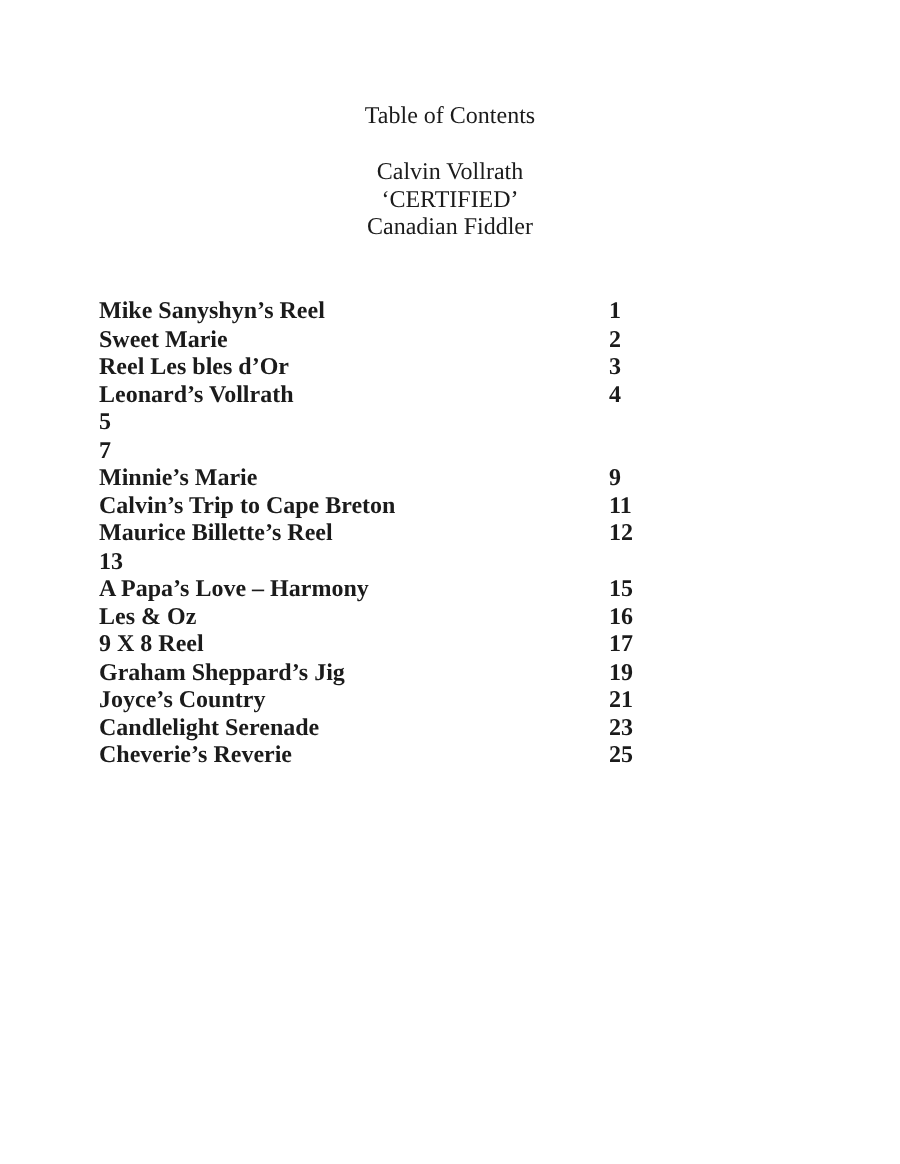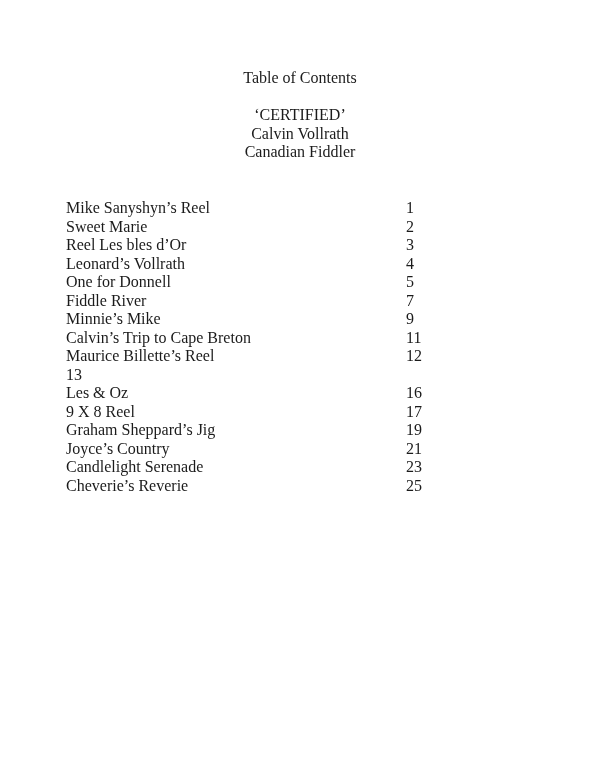--- a/index.html
+++ b/index.html
@@ -39,41 +39,42 @@
   .toc-list {
     position: absolute;
     top: 199px;
     left: 66px;
     width: 480px;
   }
   .toc-row {
     display: flex;
     height: 18.5px;
     align-items: flex-end;
+    font-weight: bold;
   }
   .toc-title {
     width: 340px;
     flex: 0 0 340px;
     white-space: nowrap;
     overflow: hidden;
   }
   .toc-page {
     white-space: nowrap;
   }
 </style>
 </head>
 <body>
 
 <div class="page">
 
   <div class="header-block">
     <div class="header-line">Table of Contents</div>
     <div class="header-spacer"></div>
+    <div class="header-line">Calvin Vollrath</div>
     <div class="header-line">‘CERTIFIED’</div>
-    <div class="header-line">Calvin Vollrath</div>
     <div class="header-line">Canadian Fiddler</div>
   </div>
 
   <div class="toc-list">
     <div class="toc-row">
       <span class="toc-title">Mike Sanyshyn’s Reel</span>
       <span class="toc-page">1</span>
     </div>
 
     <div class="toc-row">
@@ -85,48 +86,50 @@
       <span class="toc-title">Reel Les bles d’Or</span>
       <span class="toc-page">3</span>
     </div>
 
     <div class="toc-row">
       <span class="toc-title">Leonard’s Vollrath</span>
       <span class="toc-page">4</span>
     </div>
 
     <div class="toc-row">
-      <span class="toc-title">One for Donnell</span>
       <span class="toc-page">5</span>
     </div>
 
     <div class="toc-row">
-      <span class="toc-title">Fiddle River</span>
       <span class="toc-page">7</span>
     </div>
 
     <div class="toc-row">
-      <span class="toc-title">Minnie’s Mike</span>
+      <span class="toc-title">Minnie’s Marie</span>
       <span class="toc-page">9</span>
     </div>
 
     <div class="toc-row">
       <span class="toc-title">Calvin’s Trip to Cape Breton</span>
       <span class="toc-page">11</span>
     </div>
 
     <div class="toc-row">
       <span class="toc-title">Maurice Billette’s Reel</span>
       <span class="toc-page">12</span>
     </div>
 
     <div class="toc-row">
       <span class="toc-page">13</span>
     </div>
 
+    <div class="toc-row">
+      <span class="toc-title">A Papa’s Love – Harmony</span>
+      <span class="toc-page">15</span>
+    </div>
 
     <div class="toc-row">
       <span class="toc-title">Les &amp; Oz</span>
       <span class="toc-page">16</span>
     </div>
 
     <div class="toc-row">
       <span class="toc-title">9 X 8 Reel</span>
       <span class="toc-page">17</span>
     </div>

